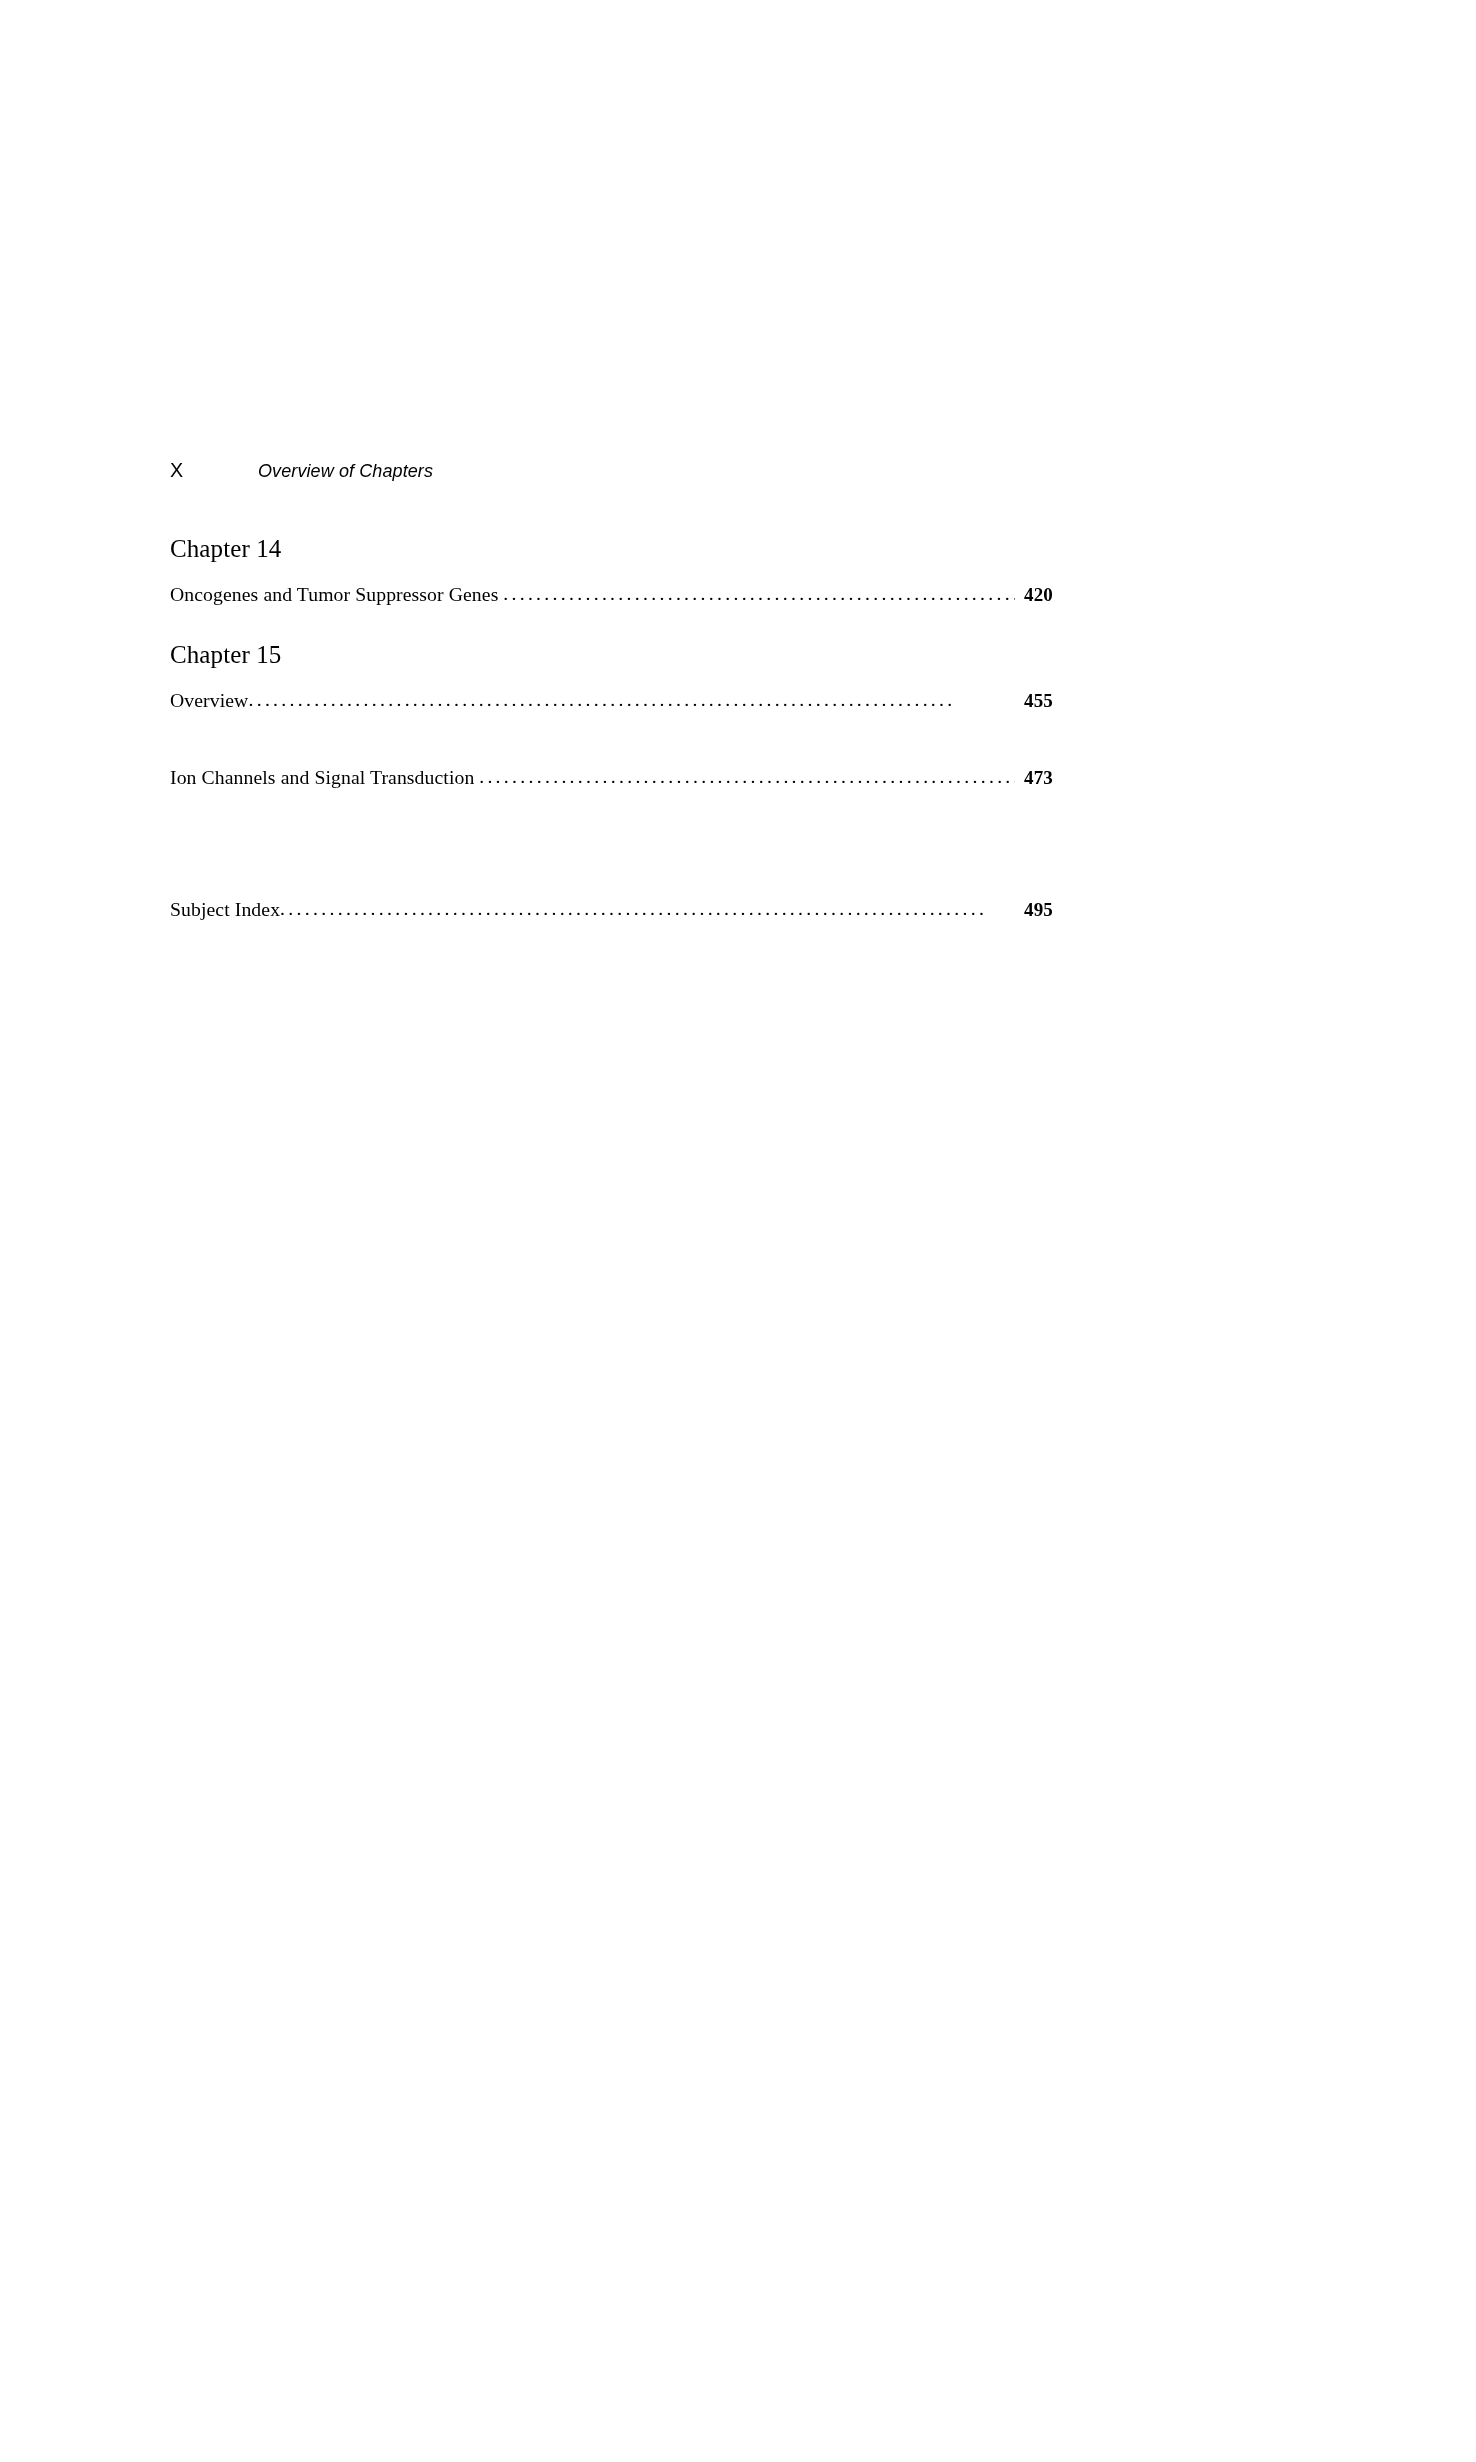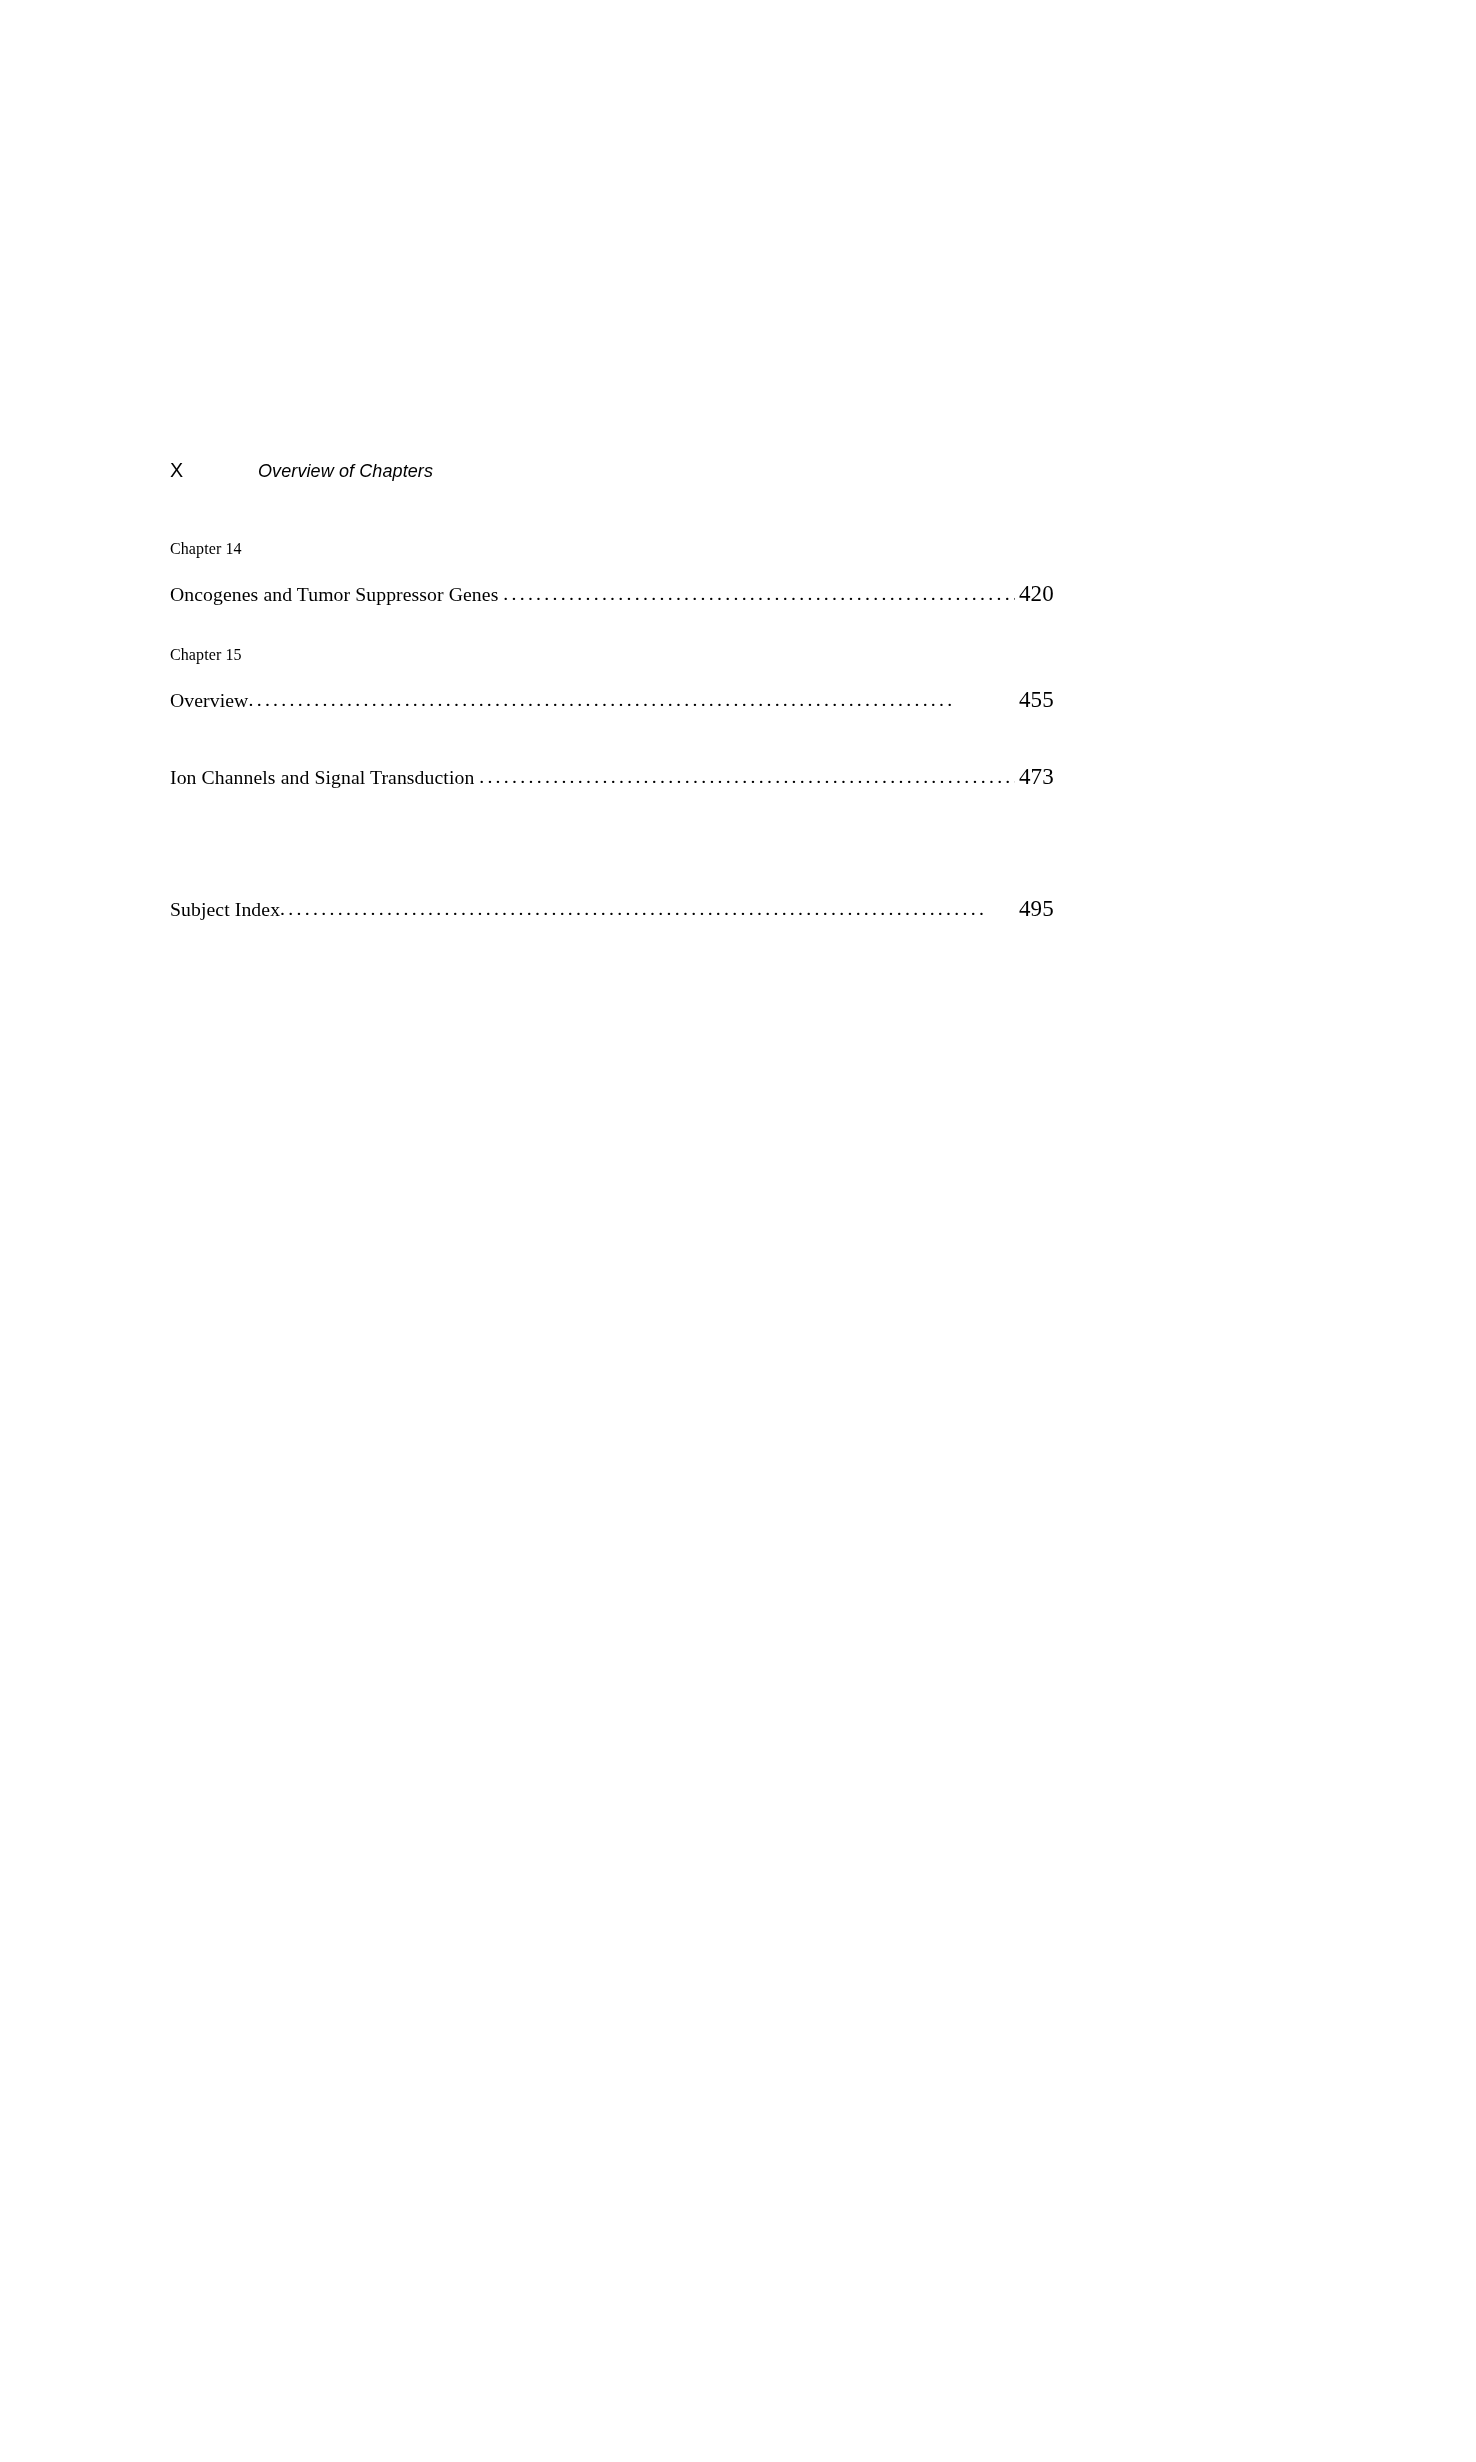--- a/index.html
+++ b/index.html
@@ -48,21 +48,21 @@
     font-style: italic;
     font-family: Liberation Sans, sans-serif;
     letter-spacing: 0.1px;
   }
 
   
   .toc-block {
     margin-bottom: 31px;
   }
   .chapter-label {
-    font-size: 16px;
+    font-size: 25px;
     line-height: 29px;
     letter-spacing: 0.1px;
   }
   .entry-line {
     display: flex;
     align-items: baseline;
     font-size: 19.7px;
     line-height: 29px;
     letter-spacing: 0.1px;
     width: 888px;
@@ -80,23 +80,24 @@
     letter-spacing: 3.3px;
     color: #000;
     position: relative;
     bottom: 0.6px;
   }
   .leader-tight {
     margin-left: 0px;
   }
   .page-num {
     flex: 0 0 auto;
-    text-align: left;
+    text-align: center;
     min-width: 39px;
-    font-size: 23px;
+    font-size: 19px;
+    font-weight: bold;
   }
   .spacer-index {
     height: 55px;
   }
 </style>
 </head>
 <body>
 
 <div class="page">
   <div class="content">

